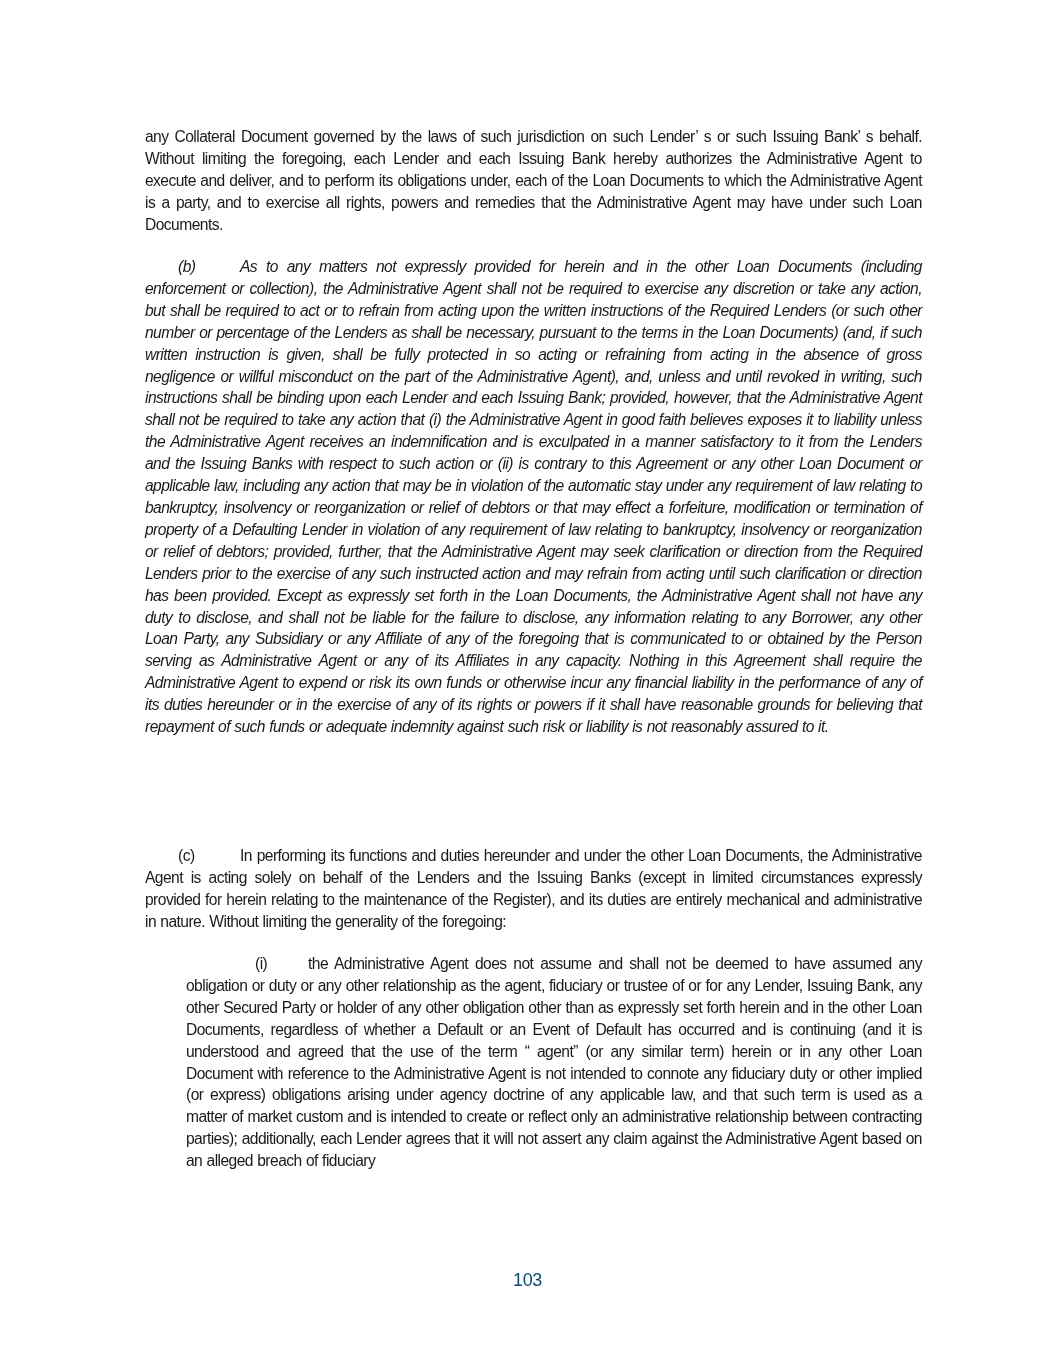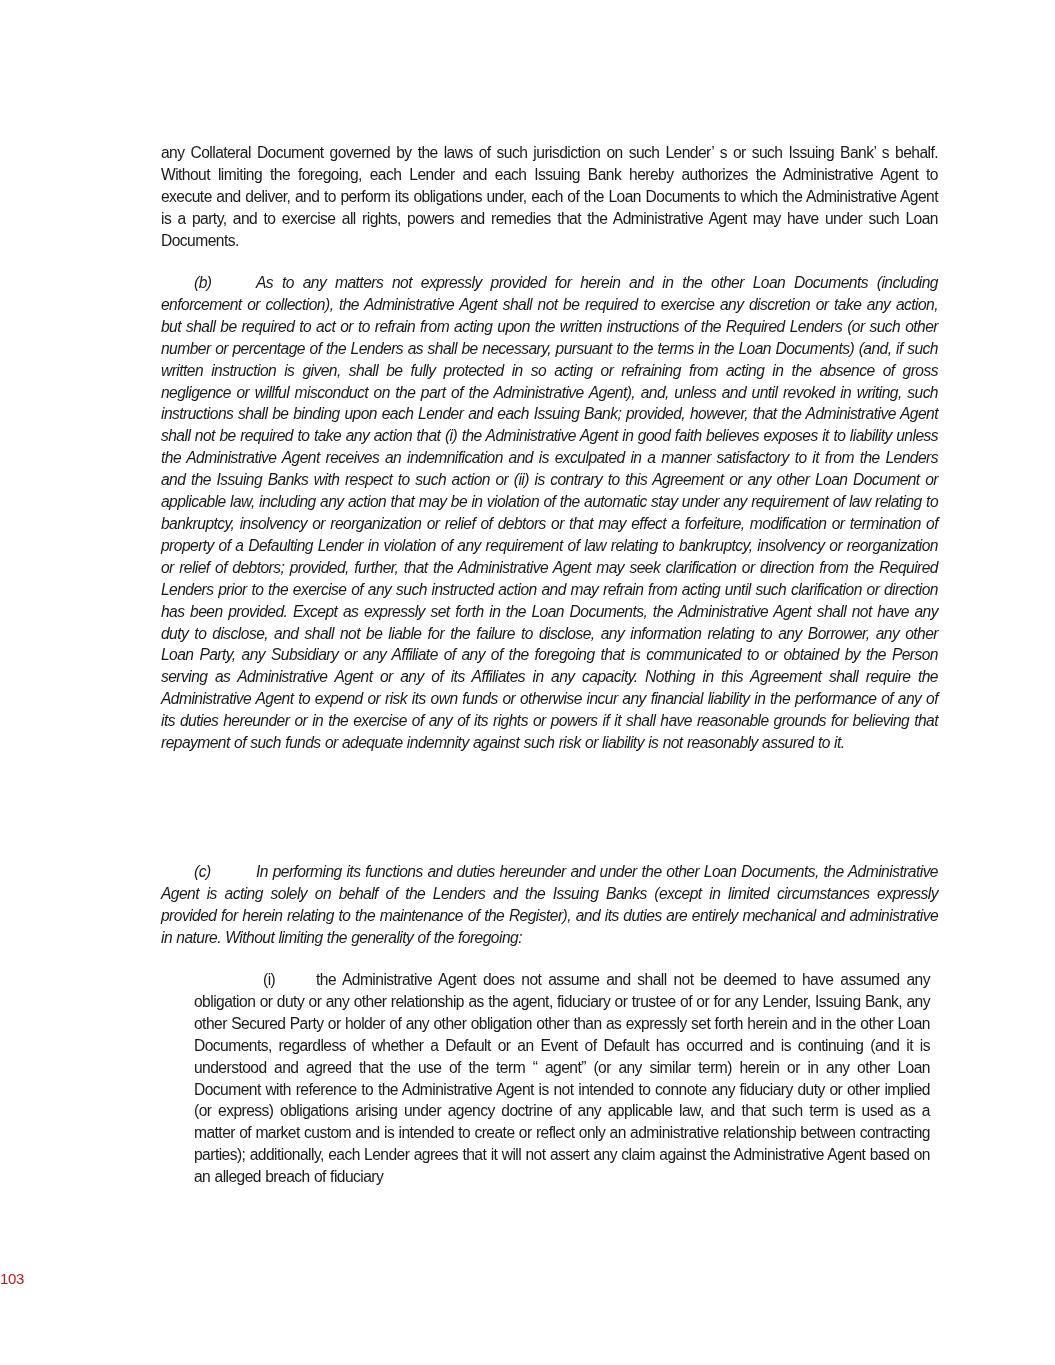--- a/index.html
+++ b/index.html
@@ -14,39 +14,39 @@
       color: #1a1a1a;
       text-align: justify;
       letter-spacing: -0.55px;
       word-spacing: 0.5px;
       transform-origin: left top;
     }
     .para {
       position: absolute;
       left: 145px;
       width: 777px;
-      margin: 16px;
+      margin: 0;
     }
     .p1 { top: 126px; }
     .p2 { top: 256px; font-style: italic; }
-    .p3 { top: 845px; font-style: italic; }
-    .p4 { top: 953px; left: 178px; width: 736px; }
+    .p3 { top: 845px; }
+    .p4 { top: 953px; left: 186px; width: 736px; }
     .indent1 { display: inline-block; width: 33px; }
     .marker { display: inline-block; width: 62px; }
     .indent2 { display: inline-block; width: 69px; }
     .marker2 { display: inline-block; width: 53px; }
     .page-number {
       position: absolute;
       top: 1270px;
       left: 0;
       width: 1055px;
-      text-align: left;
+      text-align: center;
       font-family: "Liberation Sans", sans-serif;
-      font-size: 15px;
-      color: #b91c1c;
+      font-size: 18px;
+      color: #0c4a6e;
       letter-spacing: -0.4px;
     }
   </style>
 </head>
 <body>
 
 <div class="page">
 
   <p class="text para p1">
     <span>any Collateral Document governed by the laws of such jurisdiction on such Lender’ s or such Issuing Bank’ s behalf. Without limiting the foregoing, each Lender and each Issuing Bank hereby authorizes the Administrative Agent to execute and deliver, and to perform its obligations under, each of the Loan Documents to which the Administrative Agent is a party, and to exercise all rights, powers and remedies that the Administrative Agent may have under such Loan Documents.</span>

